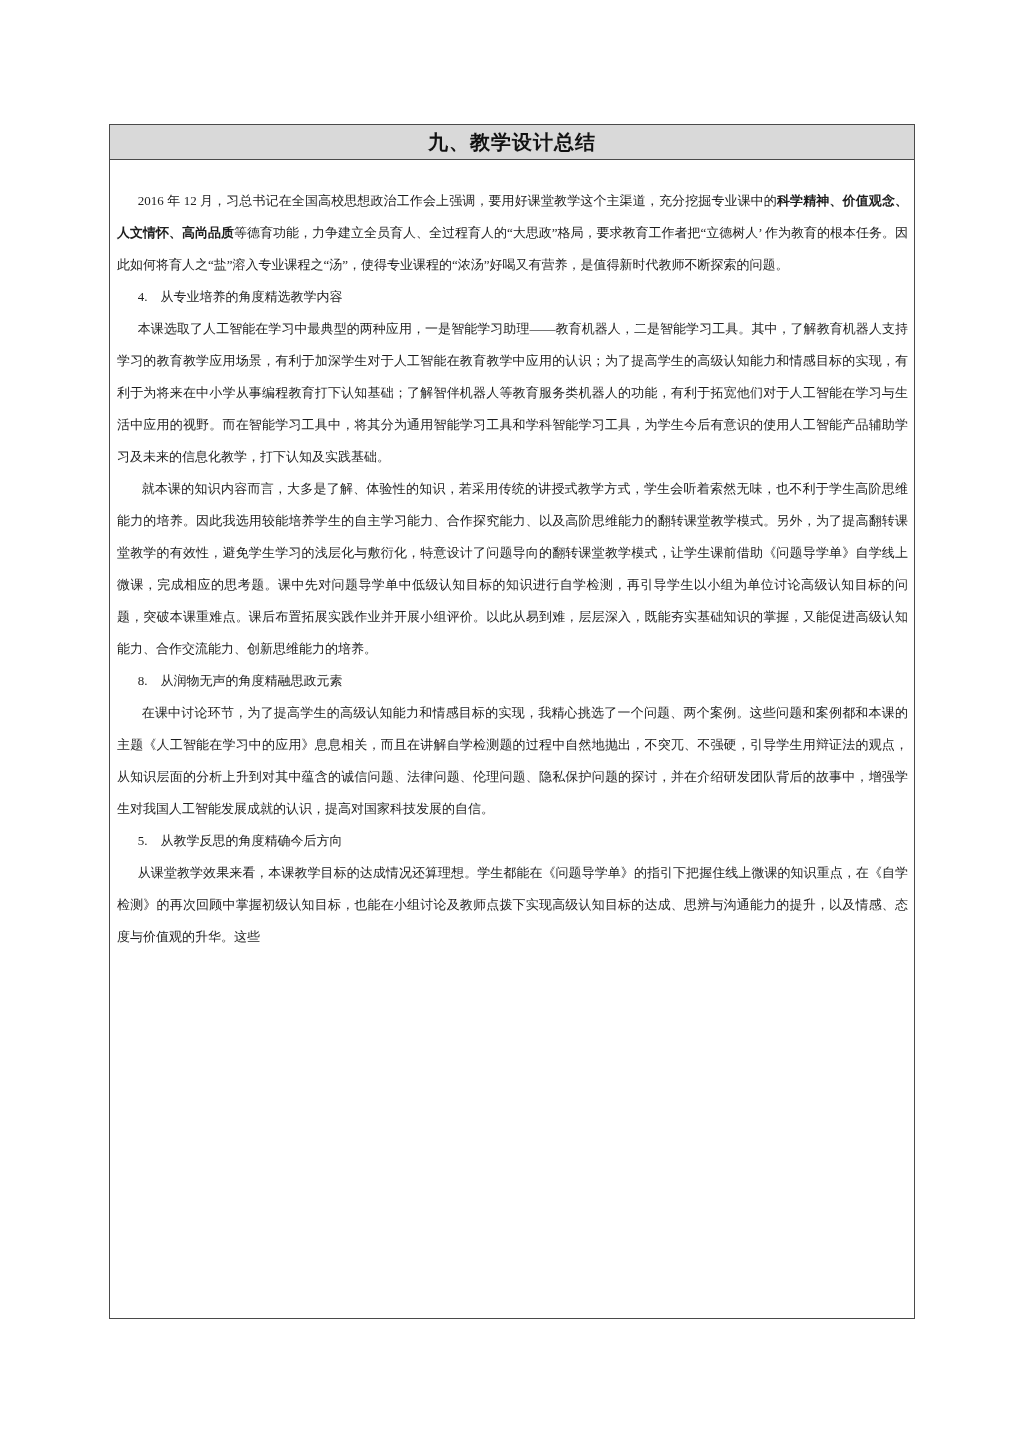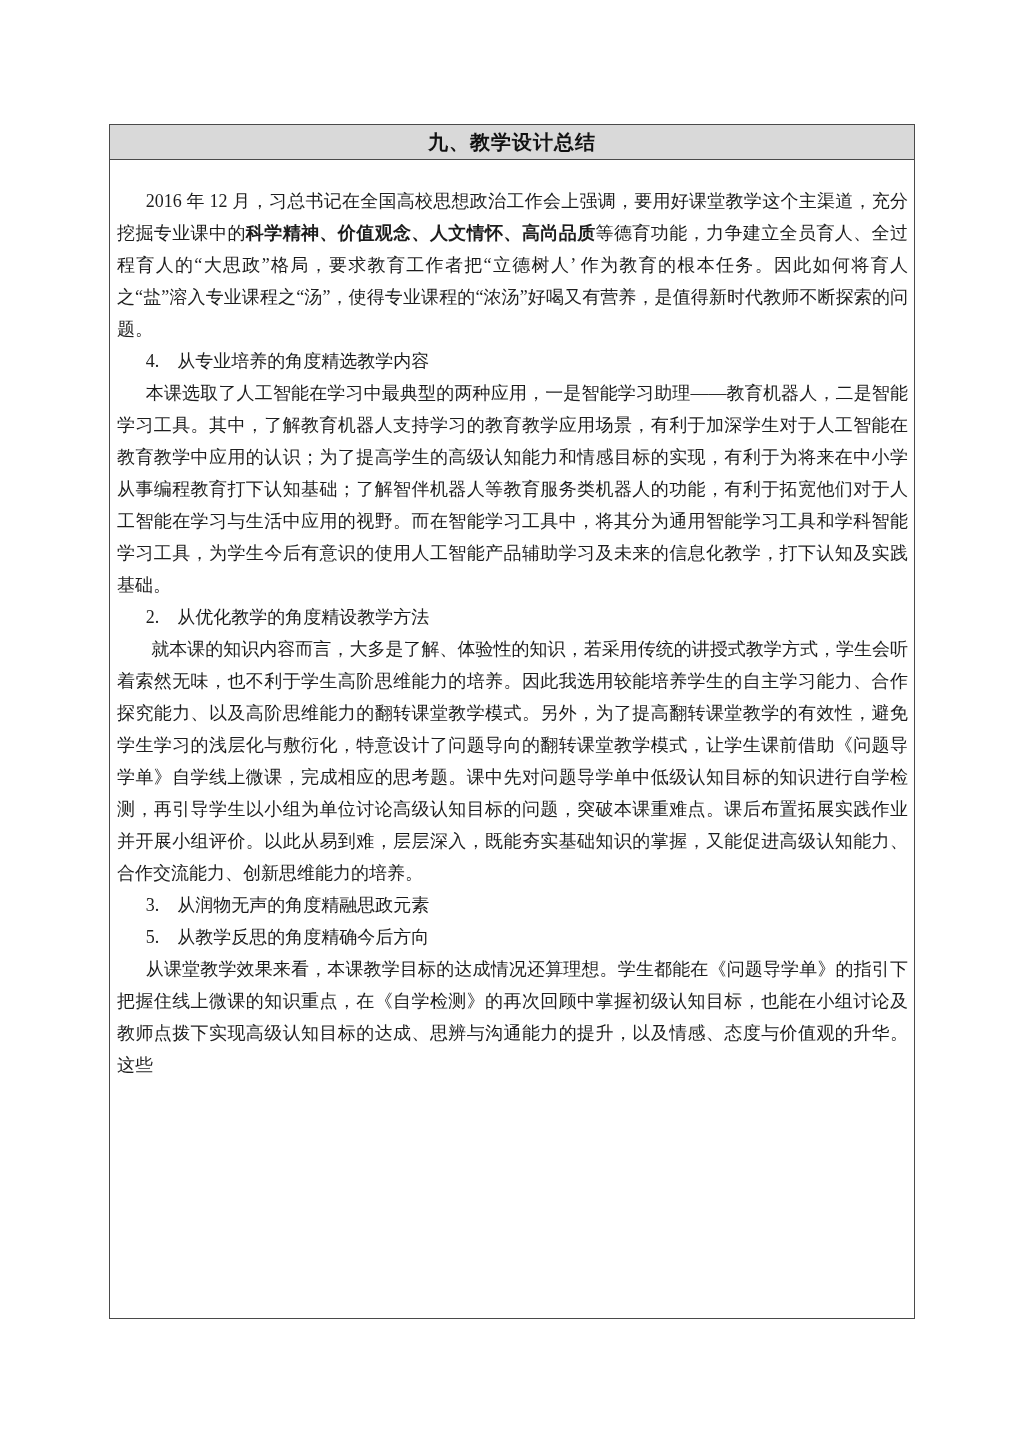--- a/index.html
+++ b/index.html
@@ -36,21 +36,21 @@
     justify-content: center;
     font-size: 20px;
     font-weight: bold;
     color: #111111;
     letter-spacing: 1px;
   }
   .table-body {
     height: 1158px;
     overflow: hidden;
     padding: 25px 6px 0 7px;
-    font-size: 18px;
+    font-size: 13px;
     line-height: 32px;
     text-align: justify;
     color: #1d1d1d;
   }
   .table-body p {
     margin: 0;
     text-indent: 1.6em;
   }
   .table-body p.indent-lg {
     text-indent: 1.9em;
@@ -71,26 +71,26 @@
 
     <div class="table-body">
 
       <p><span>2016 年 12 月，习总书记在全国高校思想政治工作会上强调，要用好课堂教学这个主渠道，充分挖掘专业课中的</span><b>科学精神、价值观念、人文情怀、高尚品质</b><span>等德育功能，力争建立全员育人、全过程育人的“大思政”格局，要求教育工作者把“立德树人’ 作为教育的根本任务。因此如何将育人之“盐”溶入专业课程之“汤”，使得专业课程的“浓汤”好喝又有营养，是值得新时代教师不断探索的问题。</span></p>
 
 
       <p>4.　从专业培养的角度精选教学内容</p>
 
       <p>本课选取了人工智能在学习中最典型的两种应用，一是智能学习助理——教育机器人，二是智能学习工具。其中，了解教育机器人支持学习的教育教学应用场景，有利于加深学生对于人工智能在教育教学中应用的认识；为了提高学生的高级认知能力和情感目标的实现，有利于为将来在中小学从事编程教育打下认知基础；了解智伴机器人等教育服务类机器人的功能，有利于拓宽他们对于人工智能在学习与生活中应用的视野。而在智能学习工具中，将其分为通用智能学习工具和学科智能学习工具，为学生今后有意识的使用人工智能产品辅助学习及未来的信息化教学，打下认知及实践基础。</p>
 
-      <p>2.　从优化教学的角度精设教学方法</p>
 
       <p class="indent-lg">就本课的知识内容而言，大多是了解、体验性的知识，若采用传统的讲授式教学方式，学生会听着索然无味，也不利于学生高阶思维能力的培养。因此我选用较能培养学生的自主学习能力、合作探究能力、以及高阶思维能力的翻转课堂教学模式。另外，为了提高翻转课堂教学的有效性，避免学生学习的浅层化与敷衍化，特意设计了问题导向的翻转课堂教学模式，让学生课前借助《问题导学单》自学线上微课，完成相应的思考题。课中先对问题导学单中低级认知目标的知识进行自学检测，再引导学生以小组为单位讨论高级认知目标的问题，突破本课重难点。课后布置拓展实践作业并开展小组评价。以此从易到难，层层深入，既能夯实基础知识的掌握，又能促进高级认知能力、合作交流能力、创新思维能力的培养。</p>
 
-      <p>3.　从润物无声的角度精融思政元素</p>
+      <p>8.　从润物无声的角度精融思政元素</p>
 
+      <p class="indent-lg">在课中讨论环节，为了提高学生的高级认知能力和情感目标的实现，我精心挑选了一个问题、两个案例。这些问题和案例都和本课的主题《人工智能在学习中的应用》息息相关，而且在讲解自学检测题的过程中自然地抛出，不突兀、不强硬，引导学生用辩证法的观点，从知识层面的分析上升到对其中蕴含的诚信问题、法律问题、伦理问题、隐私保护问题的探讨，并在介绍研发团队背后的故事中，增强学生对我国人工智能发展成就的认识，提高对国家科技发展的自信。</p>
 
       <p>5.　从教学反思的角度精确今后方向</p>
 
       <p>从课堂教学效果来看，本课教学目标的达成情况还算理想。学生都能在《问题导学单》的指引下把握住线上微课的知识重点，在《自学检测》的再次回顾中掌握初级认知目标，也能在小组讨论及教师点拨下实现高级认知目标的达成、思辨与沟通能力的提升，以及情感、态度与价值观的升华。这些</p>
 
     </div>
   </div>
 </div>
 
 </body></html>

